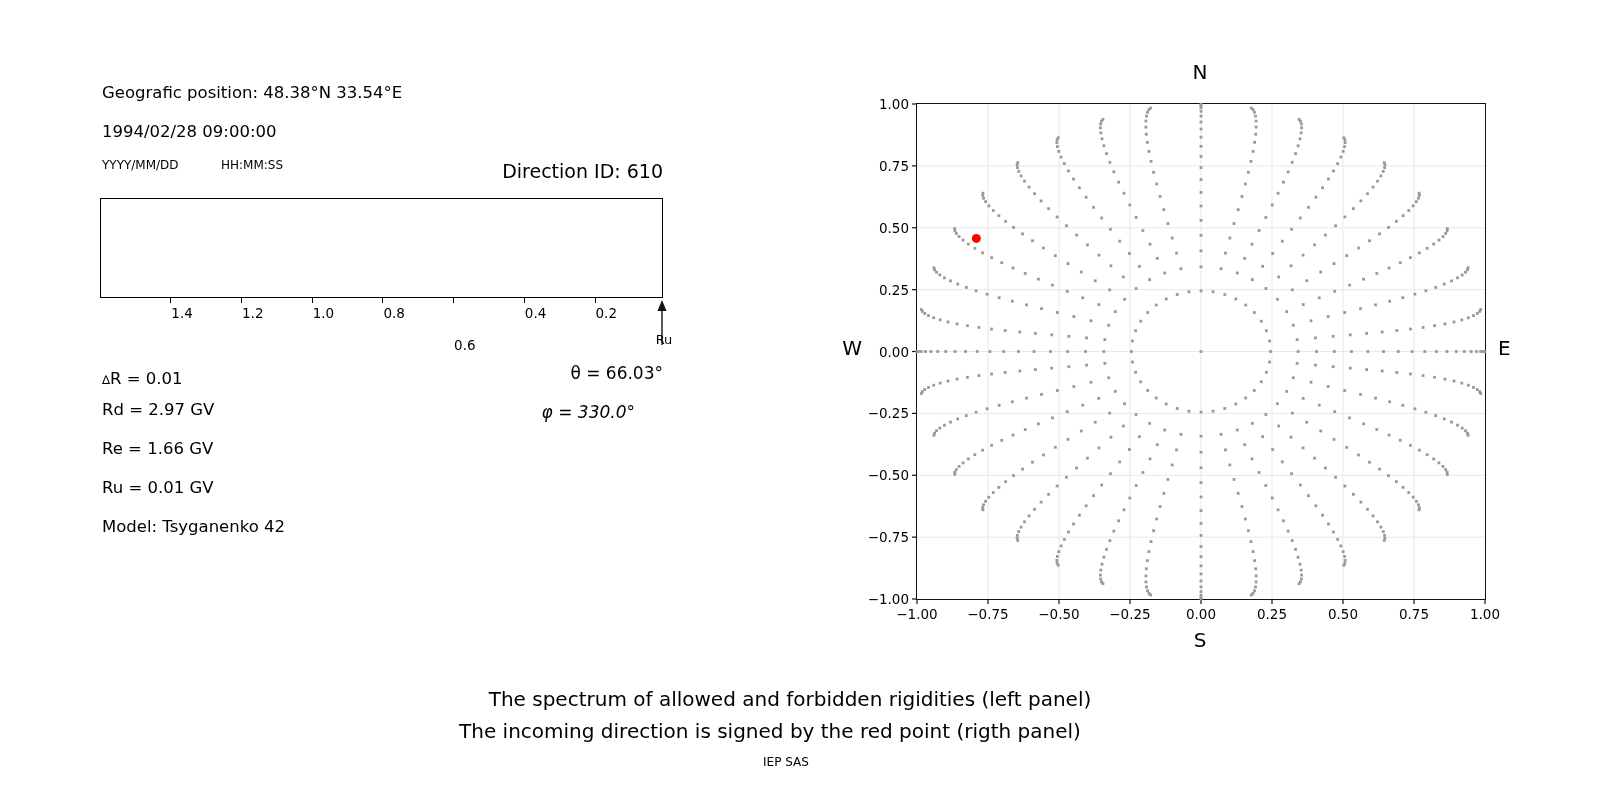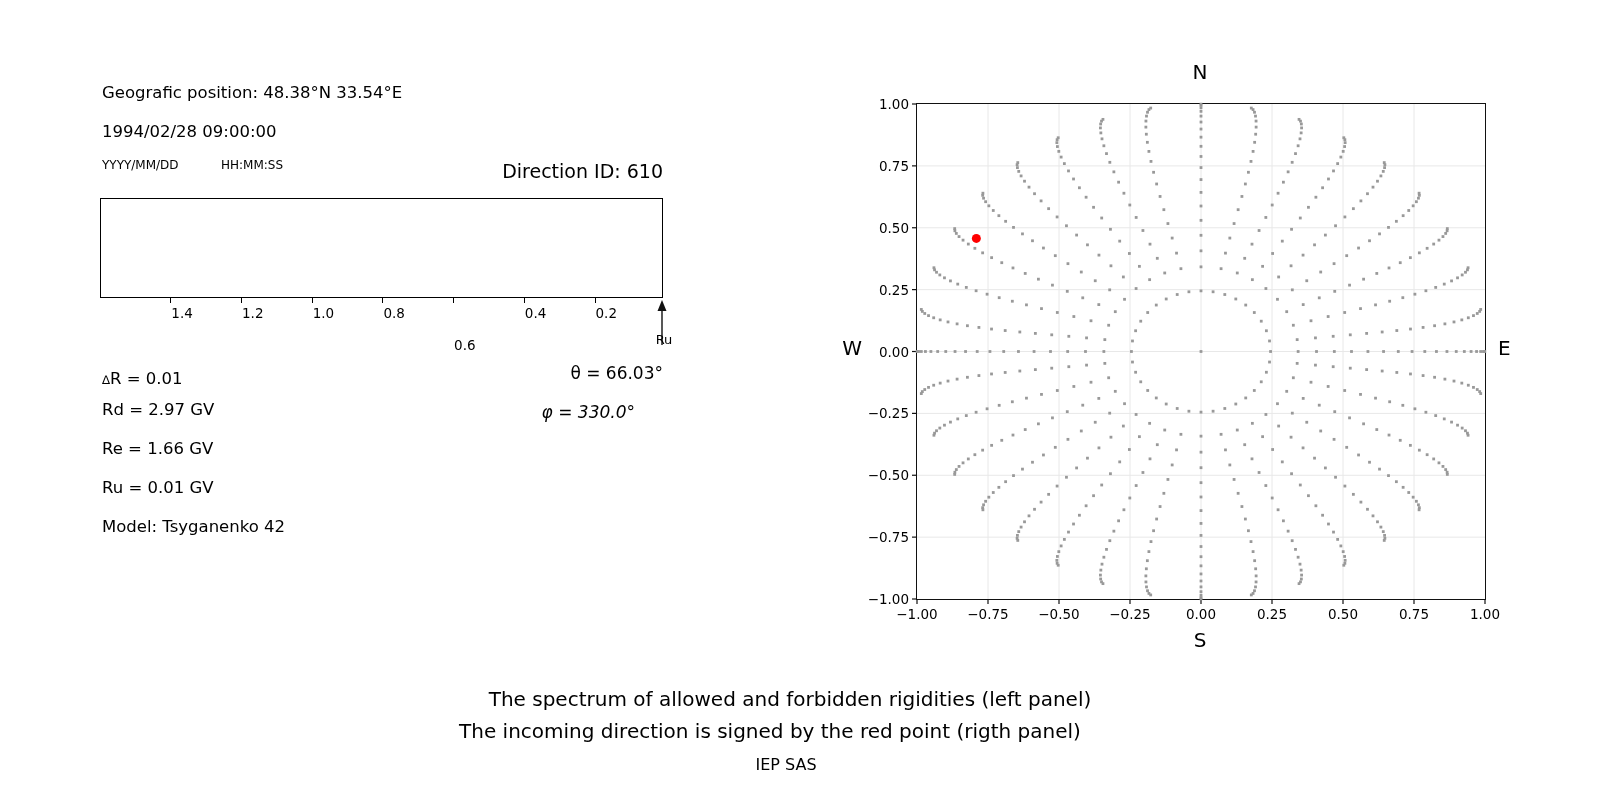--- a/index.html
+++ b/index.html
@@ -20,21 +20,21 @@
   #ru-label{left:646px;top:332px;width:36px;text-align:center;font-size:13px;}
   #dir-plot{left:916px;top:103px;width:568px;height:495px;border:1.3px solid #111;box-sizing:content-box;}
   #scatter-svg{position:absolute;left:0;top:0;width:568px;height:495px;overflow:visible;}
   .xlab{position:absolute;top:502px;width:64px;text-align:center;font-size:13.5px;}
   .ylab{position:absolute;left:-72px;width:64px;text-align:right;font-size:13.5px;}
   .cardinal{font-size:20px;}
   .small-delta{font-size:12px;}
   .infoline{left:102px;}
   #captions1{left:0;top:687px;width:1540px;text-align:center;font-size:20px;margin-left:20px;}
   #captions2{left:0;top:719px;width:1540px;text-align:center;font-size:20px;}
-  #iep{left:0;top:755px;width:1572px;text-align:center;font-size:16px;}
+  #iep{left:0;top:755px;width:1572px;text-align:center;font-size:12px;}
 </style>
 </head>
 <body>
 
 <div class="abs t16" style="left:102px;top:84px;">Geografic position: 48.38°N 33.54°E</div>
 <div class="abs t16" style="left:102px;top:123px;">1994/02/28 09:00:00</div>
 <div class="abs t12" style="left:102px;top:159px;">YYYY/MM/DD</div>
 <div class="abs t12" style="left:221px;top:159px;">HH:MM:SS</div>
 <div class="abs t19 right" style="left:400px;top:161px;width:263px;">Direction ID: 610</div>
 

